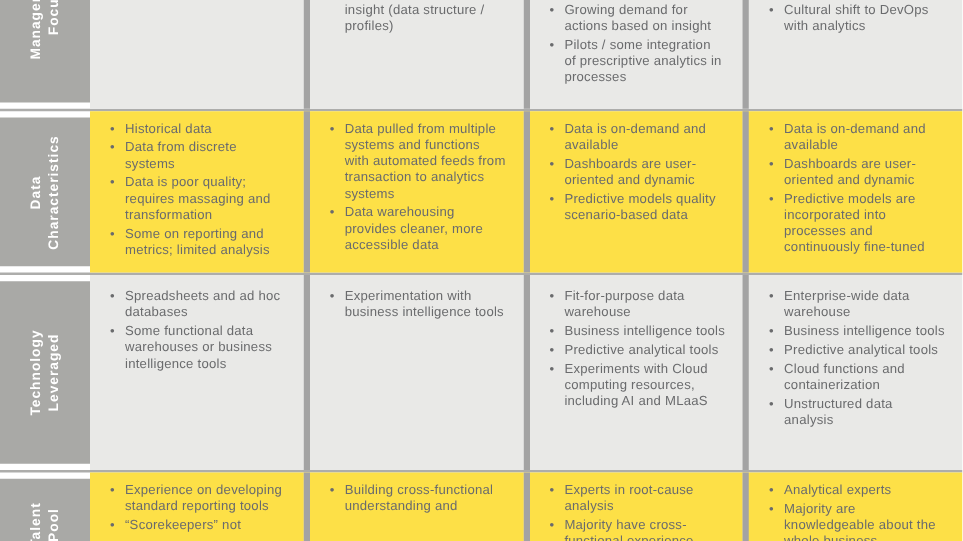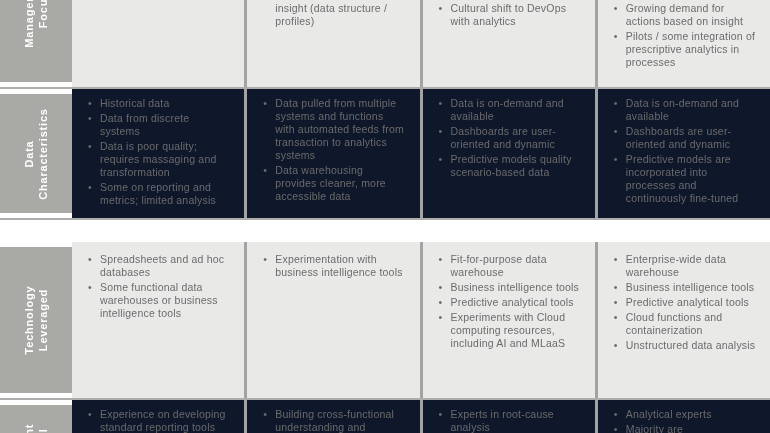--- a/index.html
+++ b/index.html
@@ -4,21 +4,21 @@
 <style>
   html,body{margin:0;padding:0;}
   body{
     width:770px;height:433px;overflow:hidden;background:#ffffff;
     font-family:"Liberation Sans", sans-serif;
   }
   .table{position:relative;width:770px;}
   .row{display:flex;box-sizing:border-box;border-bottom:2px solid #adadab;}
   .row.r0{height:89px;}
   .row.r1{height:131px;}
-  .row.r2{height:158px;margin-top:22px;}
+  .row.r2{height:158px;}
   .row.r3{height:140px;border-bottom:none;}
   .rowheader{position:relative;flex:0 0 72px;width:72px;}
   .hblock{position:absolute;left:0;right:0;background:#a9a9a6;}
   .r0 .hblock{top:0;bottom:5px;}
   .r1 .hblock{top:5px;bottom:5px;}
   .r2 .hblock{top:5px;bottom:5px;}
   .r3 .hblock{top:5px;bottom:0;}
   .hlabel{
     position:absolute;left:50%;width:200px;text-align:center;
     transform:translate(-50%,-50%) rotate(-90deg);
@@ -26,23 +26,23 @@
     letter-spacing:0.8px;white-space:nowrap;
   }
   .r0 .hlabel{top:10px;}
   .r1 .hlabel{top:50%;}
   .r2 .hlabel{top:50%;}
   .r3 .hlabel{top:37px;}
   .cell{
     flex:1 1 0;box-sizing:border-box;
     padding:8px 14px 4px 15px;
     font-size:10.5px;line-height:13px;letter-spacing:0.2px;color:#6a6b6d;
-    background:#0f172a;
+    background:#fde047;
   }
-  .cell + .cell{border-left:3px solid #a3a3a3;}
+  .cell + .cell{border-left:5px solid #a3a3a3;}
   .row.shaded .cell{background:#e9e9e7;}
   .r0 .cell{padding-top:2px;}
   .r2 .cell{padding-top:11px;}
   .li{position:relative;padding-left:13px;margin:0 0 2px 0;}
   .li::before{content:"\2022";position:absolute;left:1px;top:0;color:#6a6b6d;}
   .li.no-bullet::before{content:"";}
 </style>
 </head>
 <body>
 
@@ -55,25 +55,25 @@
           <div>Management</div>
           <div>Focus</div>
         </div>
       </div>
     </div>
     <div class="cell"></div>
     <div class="cell">
       <div class="li no-bullet"><span>insight (data structure / profiles)</span></div>
     </div>
     <div class="cell">
-      <div class="li"><span>Cultural shift to DevOps with analytics</span></div>
+      <div class="li"><span>Growing demand for actions based on insight</span></div>
+      <div class="li"><span>Pilots / some integration of prescriptive analytics in processes</span></div>
     </div>
     <div class="cell">
-      <div class="li"><span>Growing demand for actions based on insight</span></div>
-      <div class="li"><span>Pilots / some integration of prescriptive analytics in processes</span></div>
+      <div class="li"><span>Cultural shift to DevOps with analytics</span></div>
     </div>
   </div>
 
   <div class="row r1">
     <div class="rowheader">
       <div class="hblock">
         <div class="hlabel">
           <div>Data</div>
           <div>Characteristics</div>
         </div>

